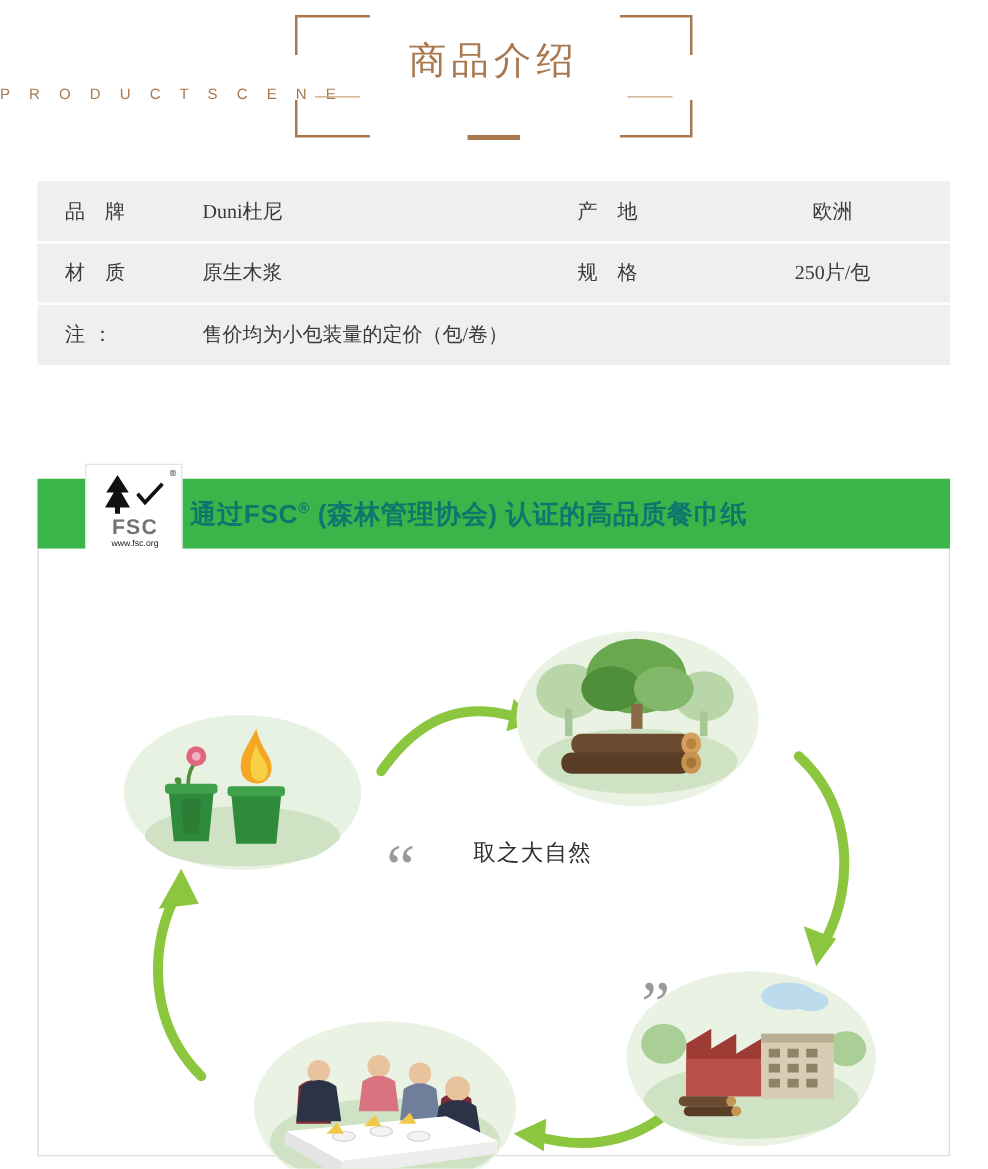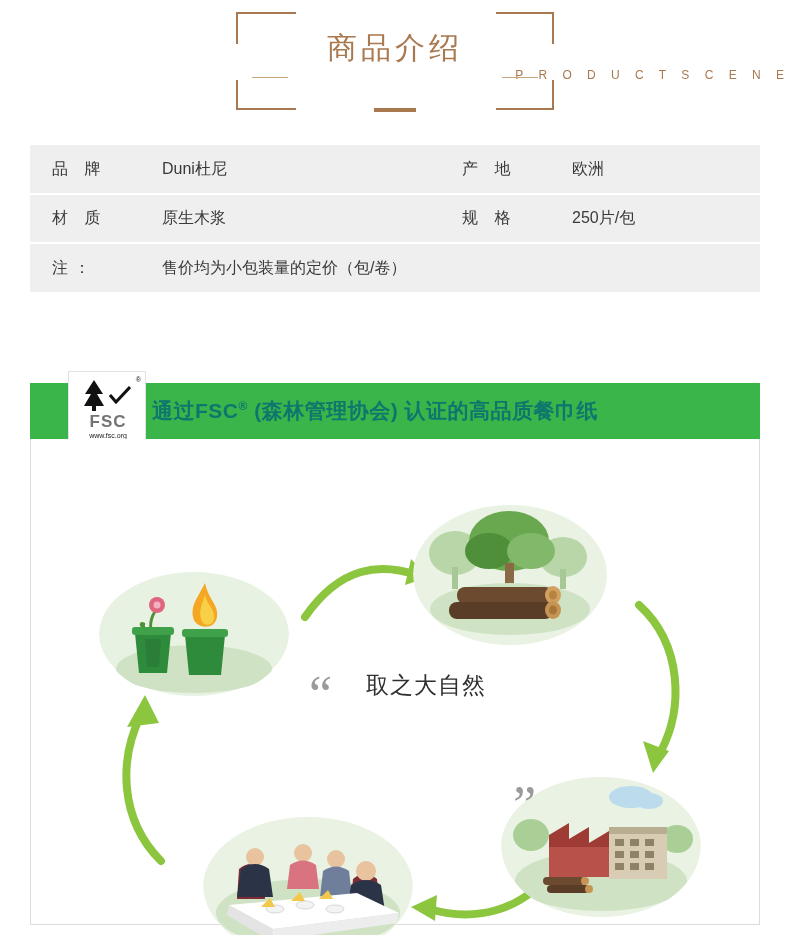--- a/index.html
+++ b/index.html
@@ -51,21 +51,21 @@
     font-family: "Liberation Serif", serif;
     font-size: 30px;
     letter-spacing: 4px;
     color: #a9784f;
     font-weight: 400;
   }
   .header-sub {
     position: absolute;
     left: 0; top: 68px;
     width: 790px;
-    text-align: right;
+    text-align: left;
     font-size: 12px;
     letter-spacing: 6px;
     color: #a9784f;
   }
   .header-sub-line {
     position: absolute;
     top: 77px;
     height: 1px;
     background: #c8a47e;
   }
@@ -82,40 +82,41 @@
 
   
   .spec-table {
     position: absolute;
     left: 30px;
     top: 145px;
     width: 730px;
     border-collapse: collapse;
     background: #efefef;
     font-size: 16px;
+    font-family: Liberation Serif, serif;
   }
   .spec-table td {
     height: 49px;
     padding: 0 0 0 22px;
     border: none;
     color: #3a3a3a;
     vertical-align: middle;
   }
   .cell-label {
     width: 98px;
     letter-spacing: 6px;
     color: #3a3a3a;
   }
   .cell-value {
     color: #3a3a3a;
   }
   .col-a-label { width: 110px; }
   .col-a-value { width: 300px; margin-top: 48px; }
   .col-b-label { width: 110px; border-left: 5px solid #ffffff; }
-  .col-b-value { width: 210px; }
+  .col-b-value { width: 210px; text-align: center; }
   .row-sep td { border-bottom: 2px solid #ffffff; }
   .note-label {
     width: 110px;
     letter-spacing: 6px;
     text-align: left;
     padding-left: 34px;
   }
 
   
   .fsc-section {
@@ -236,21 +237,21 @@
   .quote-mark {
     position: absolute;
     font-family: "Liberation Serif", serif;
     font-size: 52px;
     color: #9a9a9a;
     line-height: 1;
   }
   .qm-open  { left: 8px;  top: 0px; }
   .qm-close { left: 212px; top: 110px; }
   .quote-line {
-    font-size: 23px;
+    font-size: 18px;
     color: #2f2f2f;
     line-height: 1.45;
     letter-spacing: 1px;
   }
 
   .arrow { position: absolute; }
 </style>
 </head>
 <body>
 

